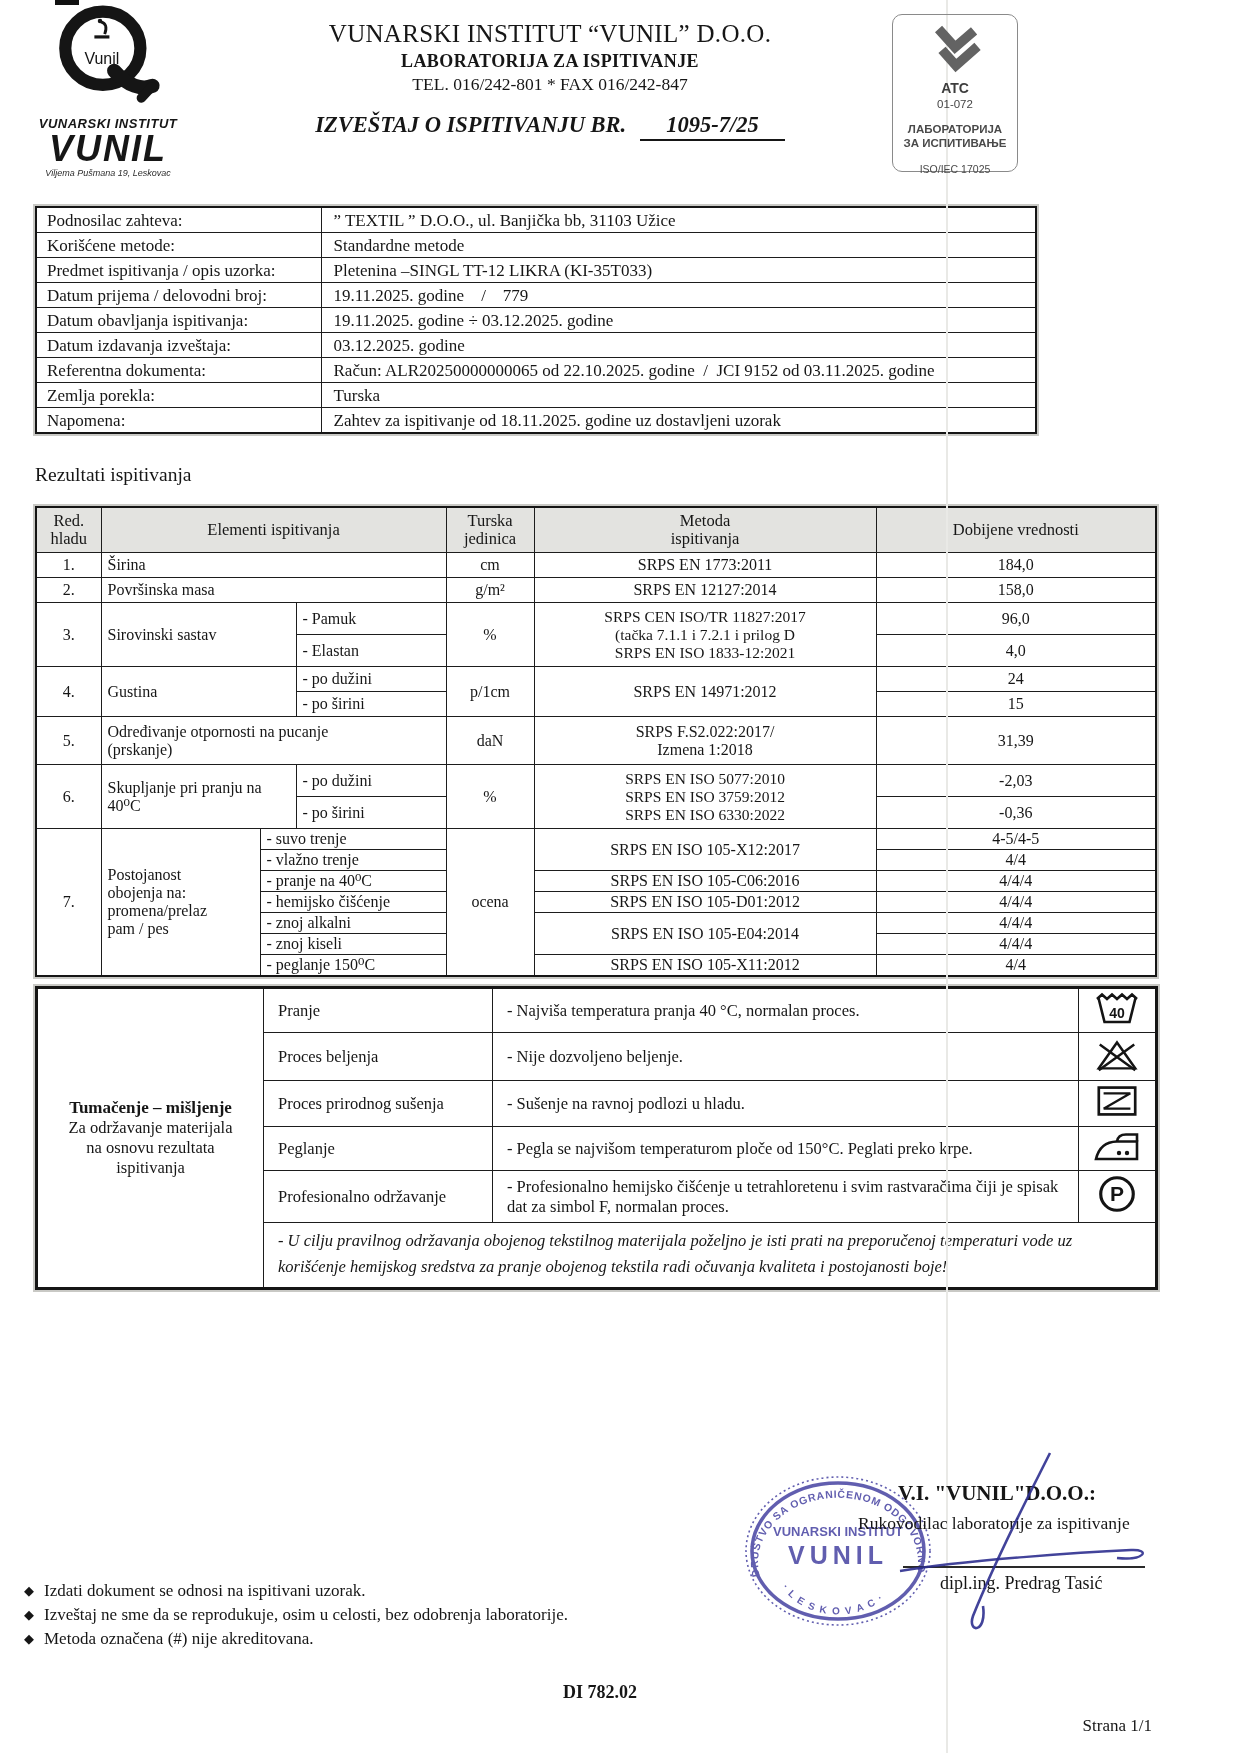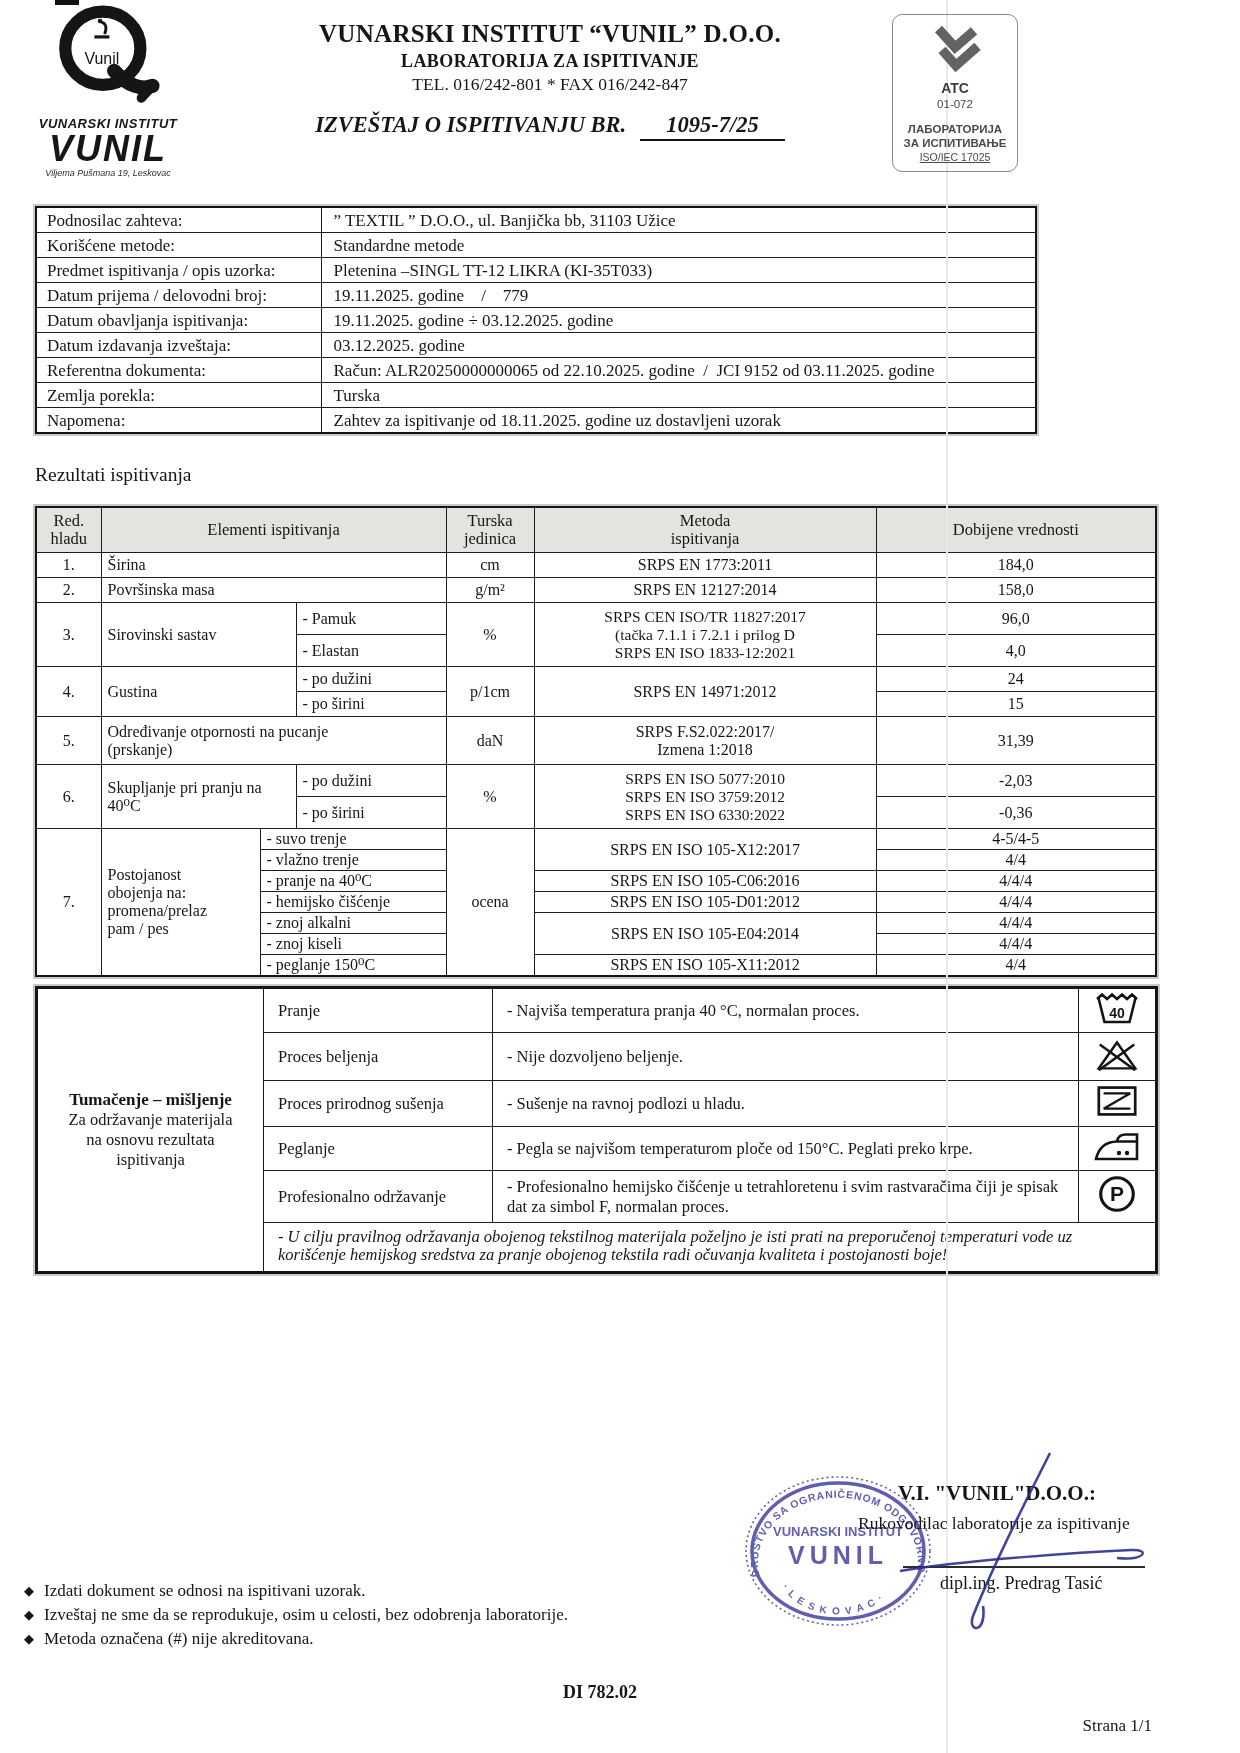--- a/index.html
+++ b/index.html
@@ -12,32 +12,32 @@
 
   
   .hdr-zone{position:relative;height:200px;}
   .logo-block{position:absolute;left:28px;top:4px;width:160px;text-align:center;}
   .logo-q{display:block;margin:0 auto;}
   .inst-small{font:italic bold 13px "Liberation Sans",sans-serif;letter-spacing:.5px;margin-top:2px;}
   .brand{font:italic bold 36px "Liberation Sans",sans-serif;letter-spacing:2px;line-height:36px;}
   .addr-small{font:italic 9px "Liberation Sans",sans-serif;color:#2d2d2d;margin-top:1px;}
 
   .head-center{position:absolute;left:235px;top:20px;width:630px;text-align:center;}
-  .org1{font-size:25px;font-weight:bold;letter-spacing:.3px;}
+  .org1{font-size:25px;font-weight:normal;letter-spacing:.3px;}
   .org2{font-size:18px;font-weight:bold;margin-top:3px;letter-spacing:.4px;}
   .org3,.org4{font-size:17.5px;margin-top:2px;}
   .rep-title{margin-top:17px;font-size:22.5px;font-weight:bold;font-style:italic;white-space:nowrap;}
   .rep-no{display:inline-block;border-bottom:2.5px solid #161616;padding:0 26px 1px 26px;margin-left:14px;}
 
   .atc-badge{position:absolute;left:892px;top:14px;width:126px;height:158px;border:1.8px solid #8a8a8a;
     border-radius:10px;text-align:center;font-family:"Liberation Sans",sans-serif;color:#4c4c4c;padding-top:8px;box-sizing:border-box;}
   .atc-name{font-size:14px;font-weight:bold;color:#3d3d3d;margin-top:1px;}
   .atc-code{font-size:11.5px;margin-top:2px;color:#444;}
   .atc-lab{font-size:11.5px;font-weight:bold;line-height:14px;margin-top:12px;white-space:pre-line;color:#4a4a4a;}
-  .atc-iso{font-size:10.5px;margin-top:1px;color:#4a4a4a;text-decoration:underline;}
+  .atc-iso{font-size:10.5px;margin-top:13px;color:#4a4a4a;}
 
   
   .tbl{border-collapse:collapse;margin-left:35px;table-layout:fixed;}
   .tbl td,.tbl th{border:1.6px solid #1d1d1d;padding:1px 6px;font-weight:normal;vertical-align:middle;
       font-family:"Liberation Serif","DejaVu Serif",serif;color:#161616;overflow:hidden;}
   .tbl{border:2.6px solid #151515;box-shadow:0 0 0 2px #c9c9c5;}
 
   .info{width:1000px;margin-top:6px;}
   .info td{height:22px;font-size:17px;line-height:19px;}
   .info .lab{padding-left:10px;}
@@ -53,21 +53,21 @@
   .pre{white-space:pre-line;}
 
   .care{width:1120px;margin-top:9px;border-width:3px;}
   .care td{font-size:16.5px;line-height:20px;}
   .care .care-left{text-align:center;padding:4px;}
   .care .cl-title{font-weight:bold;font-size:17px;}
   .care .cl-sub{white-space:pre-line;font-size:16.5px;}
   .care .clab{padding-left:14px;}
   .care .cdesc{padding-left:14px;}
   .care .icon-cell{text-align:center;padding:2px;}
-  .care .note{font-style:italic;font-size:16.5px;line-height:18px;padding:5px 12px 7px 14px;}
+  .care .note{font-style:italic;font-size:16.5px;line-height:26px;padding:5px 12px 7px 14px;}
 
   
   .stamp{position:absolute;left:742px;top:1474px;opacity:.82;}
   .sig-ink{position:absolute;left:855px;top:1438px;pointer-events:none;}
   .sig-company{position:absolute;left:898px;top:1481px;font-size:21px;font-weight:bold;white-space:nowrap;}
   .sig-role{position:absolute;left:858px;top:1513px;font-size:17.5px;white-space:nowrap;}
   .sig-line{position:absolute;left:903px;top:1566px;width:242px;border-top:2px solid #2a2a2a;}
   .sig-name{position:absolute;left:940px;top:1573px;font-size:18px;white-space:nowrap;}
 
   .foot-notes{position:absolute;left:14px;top:1580px;width:680px;}

